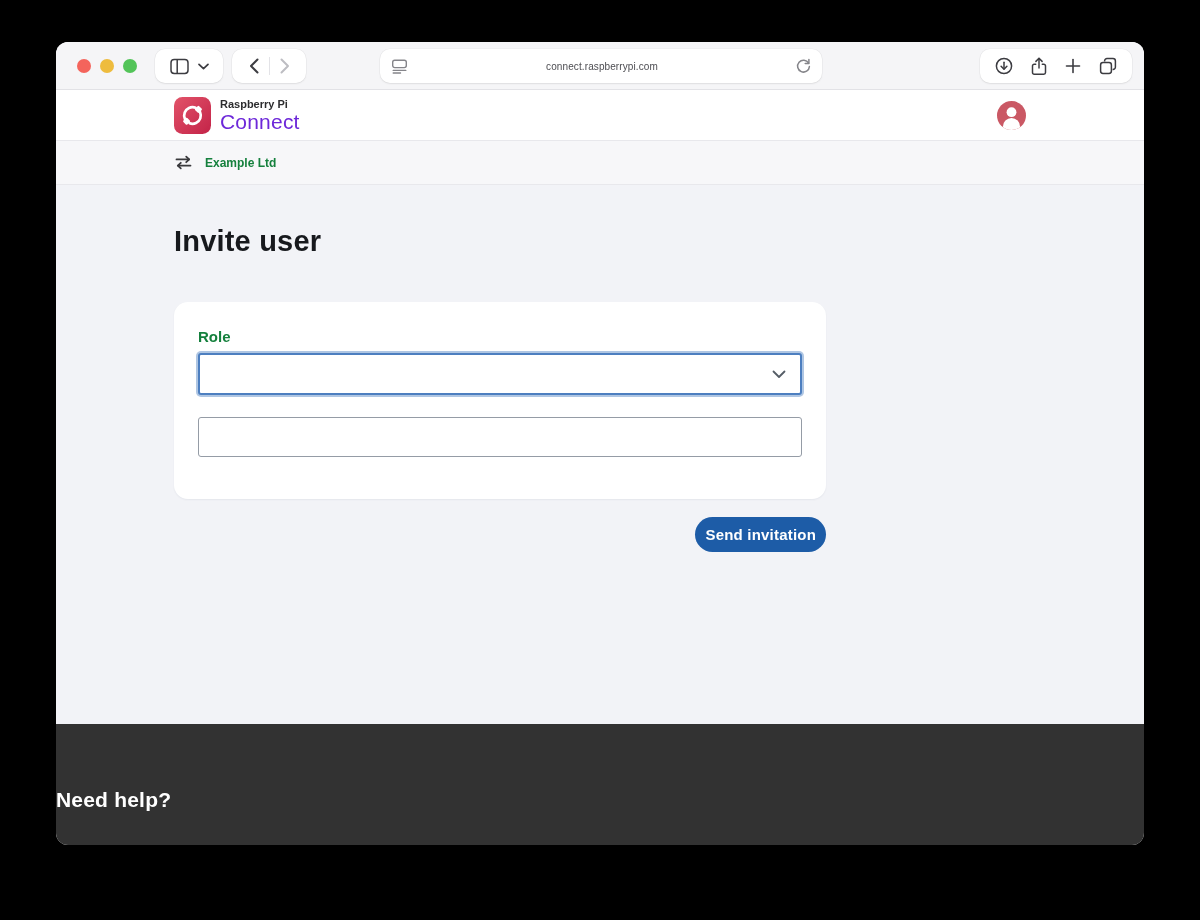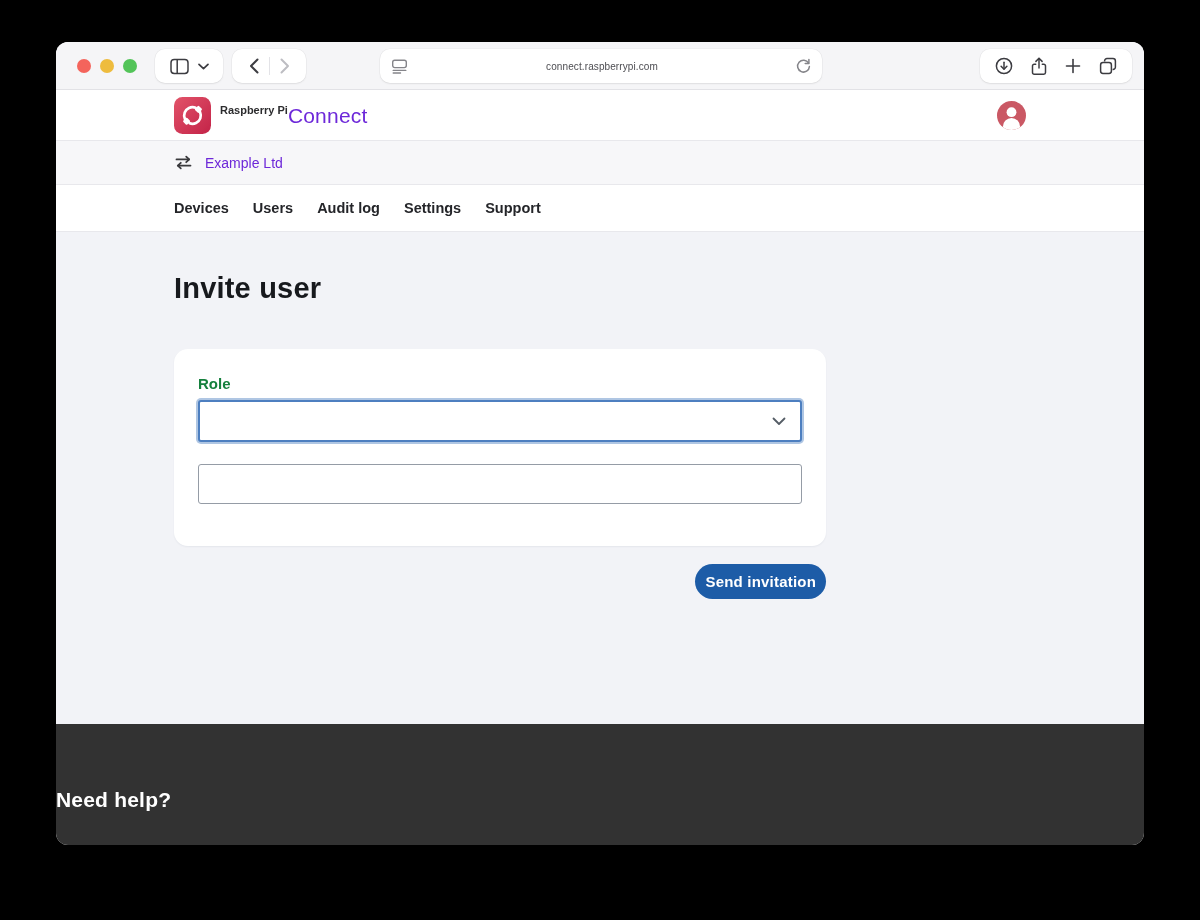--- a/index.html
+++ b/index.html
@@ -57,32 +57,32 @@
   }
   .url{flex:1;text-align:center;font-size:10px;color:#4d4d52;letter-spacing:.1px;}
   .pill-actions{right:12px;width:152px;justify-content:space-around;padding:0 6px;}
   .tool-icon{display:flex;align-items:center;justify-content:center;}
   
   .site-header{
     flex:0 0 50px;background:#fff;display:flex;align-items:center;
   }
   .container{width:852px;margin:0 auto;display:flex;align-items:center;}
   .brand{display:flex;align-items:center;gap:9px;}
-  .brand-text{display:flex;line-height:1;}
+  .brand-text{display:flex;flex-direction:column;line-height:1;}
   .brand-top{font-size:11px;font-weight:bold;color:#2c2c2e;margin-bottom:1px;}
   .brand-name{font-size:21px;color:#6d28d9;letter-spacing:.2px;}
   .spacer{flex:1;}
   
   .org-bar{
     flex:0 0 45px;background:#f7f7f9;
     border-top:1px solid var(--band-border);border-bottom:1px solid var(--band-border);
     display:flex;align-items:center;
   }
   .org-inner{display:flex;align-items:center;gap:12px;color:#333;}
-  .org-name{font-size:14px;font-weight:normal;color:#6d28d9;}
+  .org-name{font-size:12px;font-weight:bold;color:#15803d;}
   
   .site-nav{
     flex:0 0 47px;background:#fff;border-bottom:1px solid var(--band-border);
     display:flex;align-items:center;
   }
   .nav-items{display:flex;gap:24px;}
   .nav-item{font-size:14.5px;font-weight:bold;color:#242529;cursor:pointer;}
   
   .main{
     flex:1;background:var(--main-bg);overflow:hidden;
@@ -255,31 +255,20 @@
             <polyline points="12.2,1.6 15.2,4.4 12.2,7.2"></polyline>
             <path d="M16.5 10.6 H4"></path>
             <polyline points="6.8,7.8 3.8,10.6 6.8,13.4"></polyline>
           </svg>
         </span>
         <span class="org-name">Example Ltd</span>
       </div>
     </div>
   </div>
 
-  <nav class="site-nav">
-    <div class="container">
-      <div class="nav-items">
-        <span class="nav-item">Devices</span>
-        <span class="nav-item">Users</span>
-        <span class="nav-item">Audit log</span>
-        <span class="nav-item">Settings</span>
-        <span class="nav-item">Support</span>
-      </div>
-    </div>
-  </nav>
 
   <main class="main">
     <div class="container">
       <h1 class="page-title">Invite user</h1>
 
       <div class="card">
         <label class="field-label">Role</label>
         <div class="select" role="combobox" aria-expanded="false">
           <span></span>
           <span>

